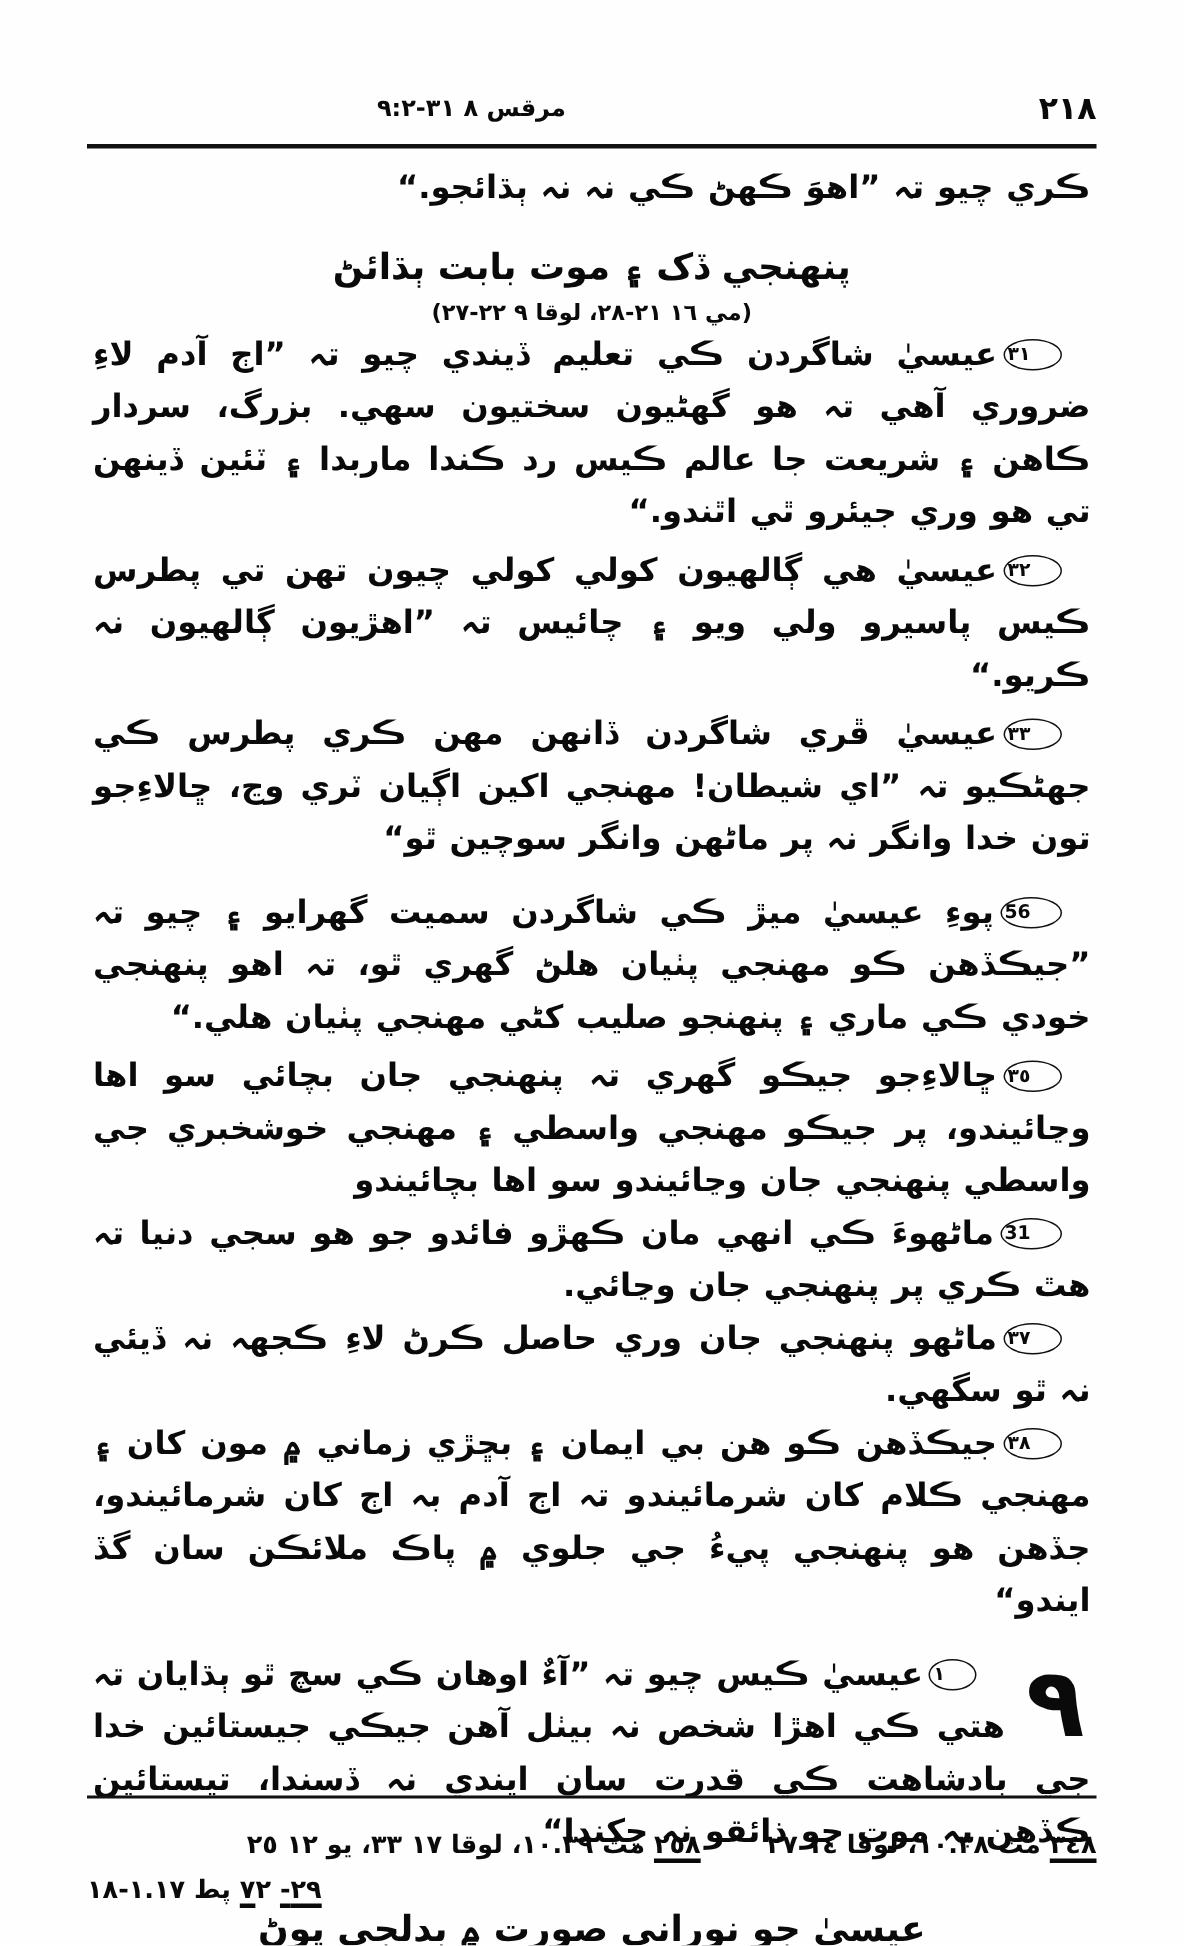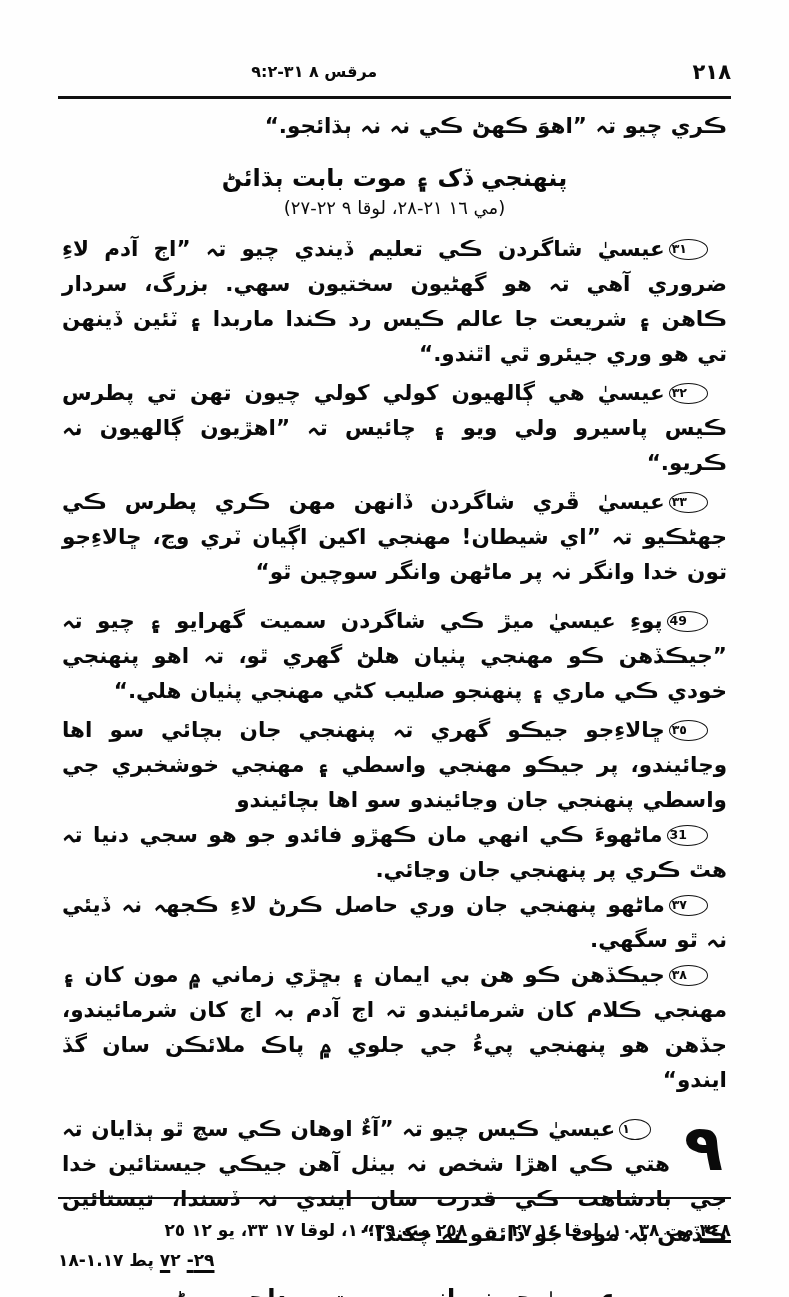--- a/index.html
+++ b/index.html
@@ -86,33 +86,33 @@
   p.verse-para {
     margin-bottom: 4px;
     text-indent: 18px;
   }
   p.verse-para.tight {
     margin-bottom: 0;
   }
 
   
   .section {
-    margin: 18px 0 12px 0;
+    margin: 18px 0 0 0;
     text-align: center;
   }
   .section-title {
     font-size: 24px;
     font-weight: 700;
     line-height: 34px;
     margin: 0 0 2px 0;
     letter-spacing: 0.3px;
   }
   .section-xref {
-    font-size: 18px;
-    font-weight: 400;
+    font-size: 15px;
+    font-weight: 700;
     line-height: 22px;
     margin: 0;
     letter-spacing: 0.3px;
   }
 
   
   .chapter-block {
     position: relative;
     min-height: 100px;
     margin-top: 14px;
@@ -199,21 +199,21 @@
 
     <div class="section">
       <h2 class="section-title">پنھنجي ڏک ۽ موت بابت ٻڌائڻ</h2>
       <p class="section-xref">(مي ١٦ ٢١-٢٨، لوقا ٩ ٢٢-٢٧)</p>
     </div>
 
     <p class="verse-para"><span class="vnum">٣١</span><span>عيسيٰ شاگردن ڪي تعليم ڏيندي چيو تہ ”اڄ آدم لاءِ ضروري آهي تہ هو گھڻيون سختيون سهي. بزرگ، سردار ڪاهن ۽ شريعت جا عالم ڪيس رد ڪندا ماربدا ۽ ٽئين ڏينهن تي هو وري جيئرو ٿي اٿندو.“</span></p>
     <p class="verse-para"><span class="vnum">٣٢</span><span>عيسيٰ هي ڳالهيون کولي کولي چيون تھن تي پطرس ڪيس پاسيرو ولي ويو ۽ چائيس تہ ”اهڙيون ڳالهيون نہ ڪريو.“</span></p>
     <p class="verse-para"><span class="vnum">٣٣</span><span>عيسيٰ ڦري شاگردن ڏانهن مهن ڪري پطرس ڪي جھڻڪيو تہ ”اي شيطان! مهنجي اکين اڳيان ٽري وڃ، ڇالاءِجو تون خدا وانگر نہ پر ماڻهن وانگر سوچين ٿو“</span></p>
 
-    <p class="verse-para" style="margin-top:14px;"><span class="vnum">49</span><span>پوءِ عيسيٰ ميڙ ڪي شاگردن سميت گهرايو ۽ چيو تہ ”جيڪڏهن ڪو مهنجي پٺيان هلڻ گهري ٿو، تہ اهو پنهنجي خودي ڪي ماري ۽ پنهنجو صليب کڻي مهنجي پٺيان هلي.“</span></p>
+    <p class="verse-para" style="margin-top:14px;"><span class="vnum">56</span><span>پوءِ عيسيٰ ميڙ ڪي شاگردن سميت گهرايو ۽ چيو تہ ”جيڪڏهن ڪو مهنجي پٺيان هلڻ گهري ٿو، تہ اهو پنهنجي خودي ڪي ماري ۽ پنهنجو صليب کڻي مهنجي پٺيان هلي.“</span></p>
     <p class="verse-para tight"><span class="vnum">٣٥</span><span>ڇالاءِجو جيڪو گهري تہ پنهنجي جان بچائي سو اها وڃائيندو، پر جيڪو مهنجي واسطي ۽ مهنجي خوشخبري جي واسطي پنهنجي جان وڃائيندو سو اها بچائيندو</span></p>
     <p class="verse-para tight"><span class="vnum">31</span><span>ماڻهوءَ ڪي انهي مان ڪهڙو فائدو جو هو سجي دنيا تہ هٿ ڪري پر پنهنجي جان وڃائي.</span></p>
     <p class="verse-para tight"><span class="vnum">٣٧</span><span>ماڻهو پنهنجي جان وري حاصل ڪرڻ لاءِ ڪجهہ نہ ڏيئي نہ ٿو سگهي.</span></p>
     <p class="verse-para tight"><span class="vnum">٣٨</span><span>جيڪڏهن ڪو هن بي ايمان ۽ بڇڙي زماني ۾ مون کان ۽ مهنجي ڪلام کان شرمائيندو تہ اڄ آدم بہ اڄ کان شرمائيندو، جڏهن هو پنهنجي پيءُ جي جلوي ۾ پاڪ ملائڪن سان گڏ ايندو“</span></p>
 
     <div class="chapter-block">
       <span class="chapter-num">٩</span>
       <p class="verse-para"><span class="vnum">١</span><span>عيسيٰ ڪيس چيو تہ ”آءٌ اوهان ڪي سچ ٿو ٻڌايان تہ هتي ڪي اهڙا شخص نہ بيٺل آهن جيڪي جيستائين خدا جي بادشاهت ڪي قدرت سان ايندي نہ ڏسندا، تيستائين ڪڏهن بہ موت جو ذائقو نہ چکندا“</span></p>
     </div>
 

